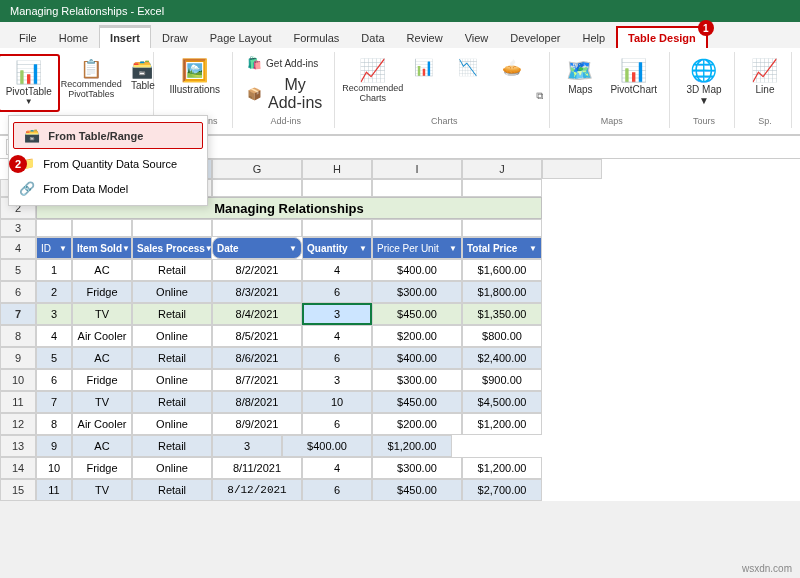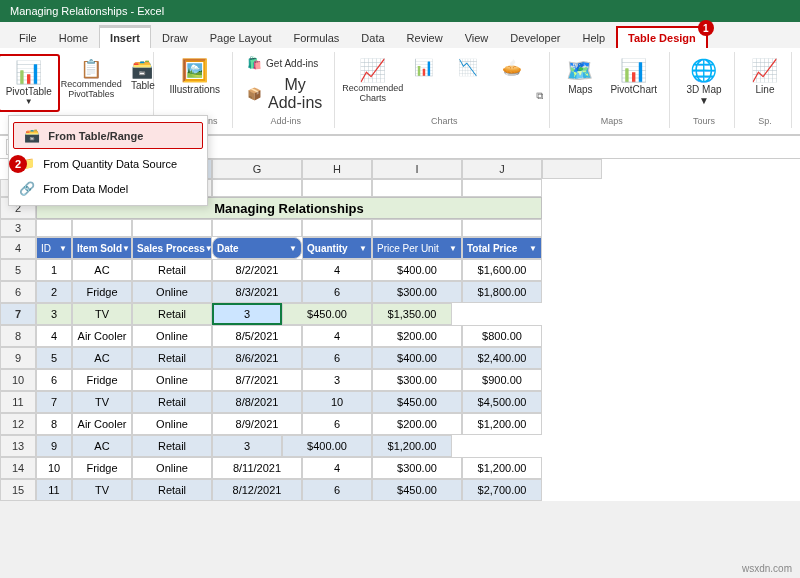--- a/index.html
+++ b/index.html
@@ -294,20 +294,21 @@
     <div class="cell center" style="width:70px; height:22px; background:#dce6f1;">6</div>
     <div class="cell center" style="width:90px; height:22px; background:#dce6f1;">$300.00</div>
     <div class="cell center" style="width:80px; height:22px; background:#dce6f1;">$1,800.00</div>
   </div>
 
   <div class="sheet-row">
     <div class="row-header" style="height:22px; background:#dce6f1; font-weight:bold;">7</div>
     <div class="cell center" style="width:36px; height:22px; background:#e2efda;">3</div>
     <div class="cell center" style="width:60px; height:22px; background:#e2efda;">TV</div>
     <div class="cell center" style="width:80px; height:22px; background:#e2efda;">Retail</div>
+    <div class="cell center" style="width:90px; height:22px; background:#e2efda;">8/4/2021</div>
     <div class="cell center selected" style="width:70px; height:22px;">3</div>
     <div class="cell center" style="width:90px; height:22px; background:#e2efda;">$450.00</div>
     <div class="cell center" style="width:80px; height:22px; background:#e2efda;">$1,350.00</div>
   </div>
 
   <div class="sheet-row">
     <div class="row-header" style="height:22px;">8</div>
     <div class="cell center" style="width:36px; height:22px; background:white;">4</div>
     <div class="cell center" style="width:60px; height:22px; background:white;">Air Cooler</div>
     <div class="cell center" style="width:80px; height:22px; background:white;">Online</div>
@@ -380,21 +381,21 @@
     <div class="cell center" style="width:70px; height:22px; background:white;">4</div>
     <div class="cell center" style="width:90px; height:22px; background:white;">$300.00</div>
     <div class="cell center" style="width:80px; height:22px; background:white;">$1,200.00</div>
   </div>
 
   <div class="sheet-row">
     <div class="row-header" style="height:22px;">15</div>
     <div class="cell center" style="width:36px; height:22px; background:#dce6f1;">11</div>
     <div class="cell center" style="width:60px; height:22px; background:#dce6f1;">TV</div>
     <div class="cell center" style="width:80px; height:22px; background:#dce6f1;">Retail</div>
-    <div class="cell center" style="width:90px; height:22px; background:#dce6f1;">8/12/2021</div>
+    <div class="cell center" style="width:90px; height:22px; background:#dce6f1;font-family:Liberation Mono, monospace;">8/12/2021</div>
     <div class="cell center" style="width:70px; height:22px; background:#dce6f1;">6</div>
     <div class="cell center" style="width:90px; height:22px; background:#dce6f1;">$450.00</div>
     <div class="cell center" style="width:80px; height:22px; background:#dce6f1;">$2,700.00</div>
   </div>
 
 </div>
 
 <div style="position:fixed; bottom:4px; right:8px; font-size:10px; color:#888;">wsxdn.com</div>
 
 </body></html>

